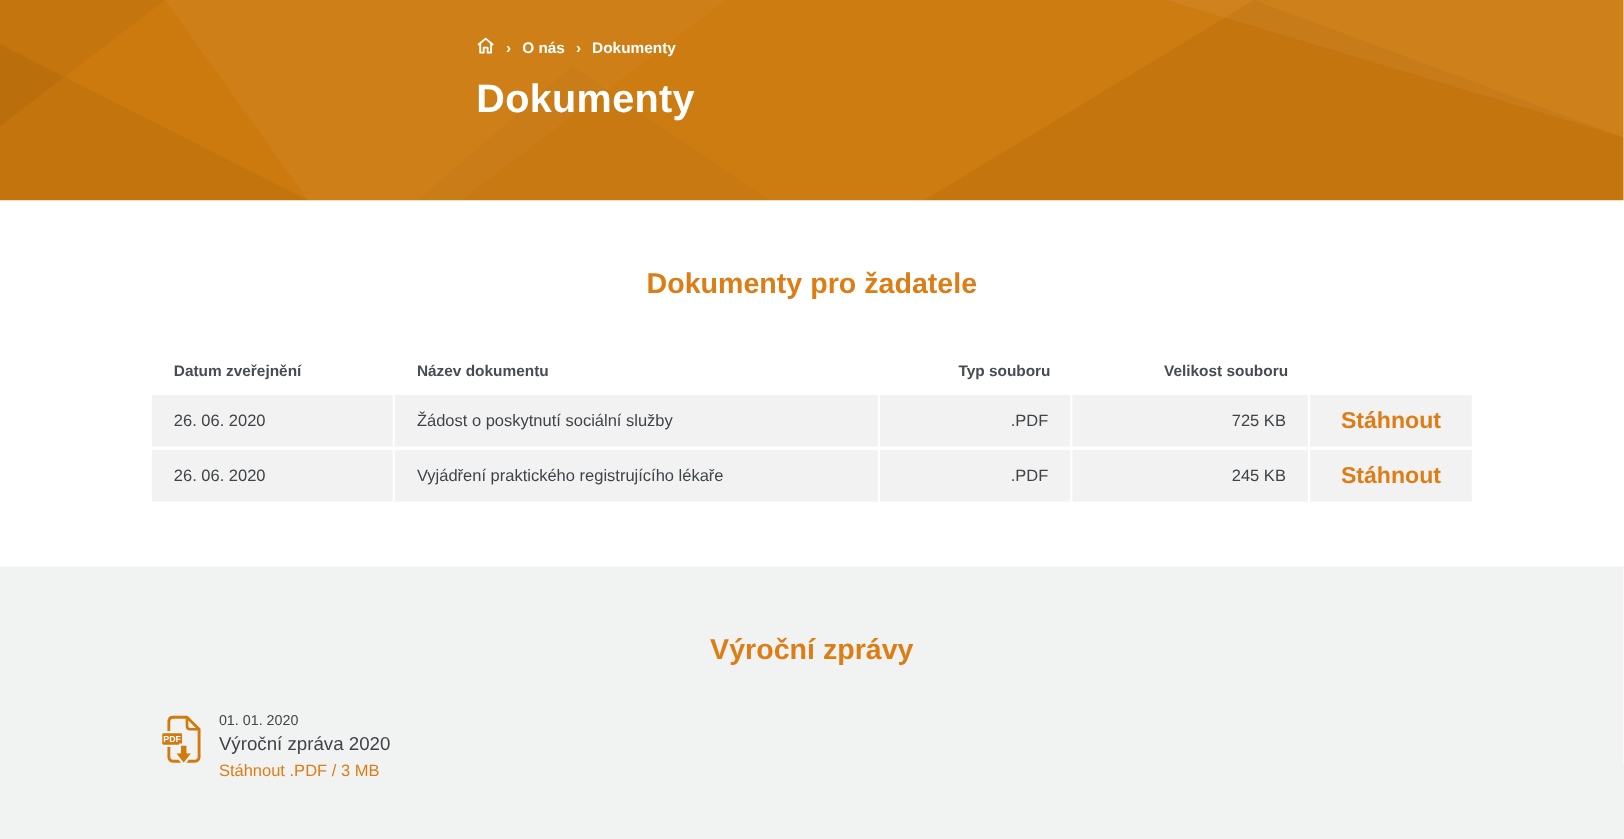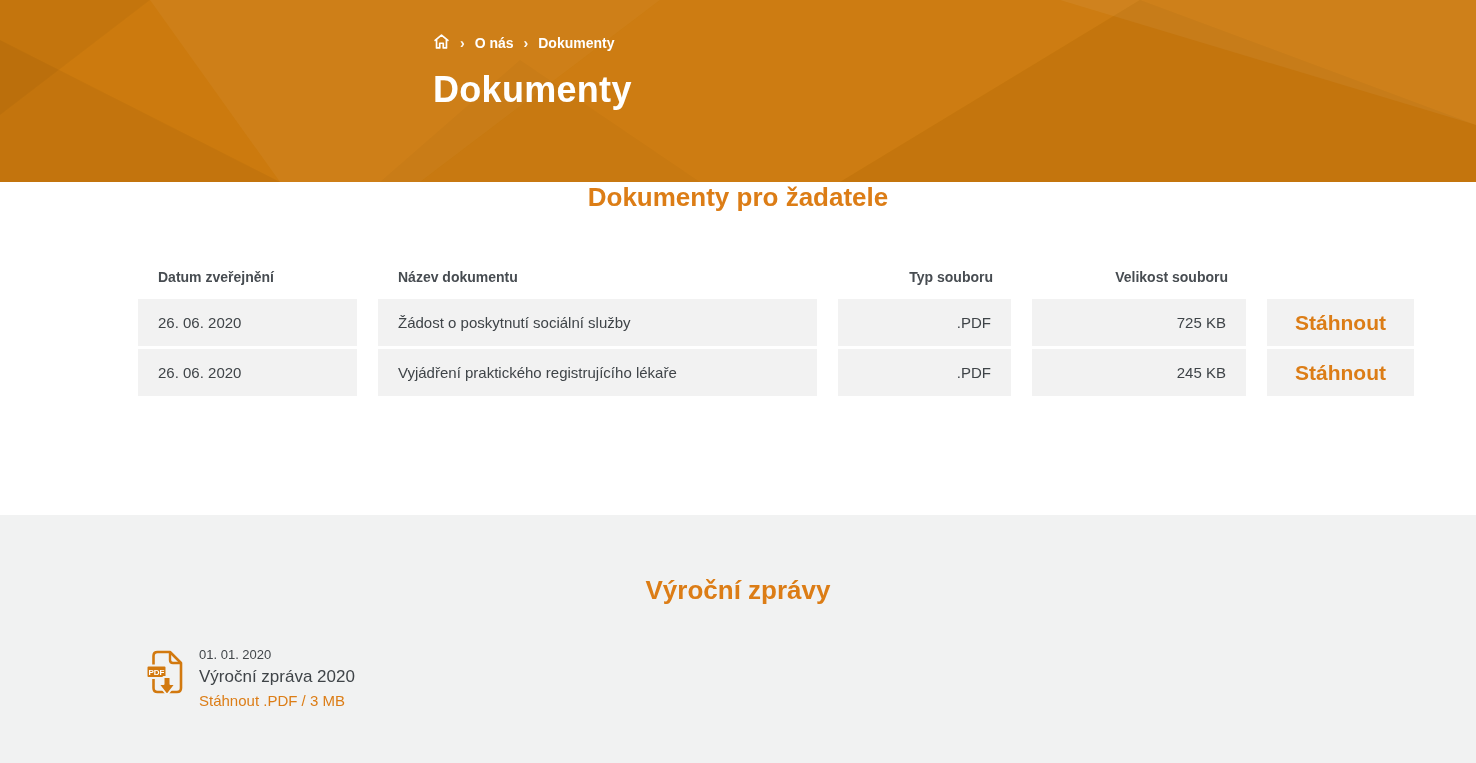--- a/index.html
+++ b/index.html
@@ -30,35 +30,35 @@
   .banner h1 {
     margin-top: 16px;
     color: #ffffff; font-size: 36px; font-weight: 700;
     letter-spacing: .3px;
   }
 
   
   .docs-section {
     width: 1476px; height: 333px;
     background: #ffffff;
+    padding-top: 60px;
   }
   .section-heading {
     width: 1200px; margin: 0 auto;
     text-align: center;
     font-size: 26px; font-weight: 700;
     color: #DC7D16;
   }
   .doc-table {
     width: 1200px; margin: 52px auto 0 auto;
     font-size: 15px;
   }
   .trow {
     display: grid;
     grid-template-columns: 221px 441px 175px 216px 147px;
-    gap: 19px;
   }
   .thead { margin-bottom: 10px; }
   .thead .cell {
     font-size: 14px; font-weight: 700; color: #474C51;
     background: transparent; height: 24px;
     display: flex; align-items: center;
   }
   .drow .cell {
     background: #F2F2F2;
     height: 47px;

